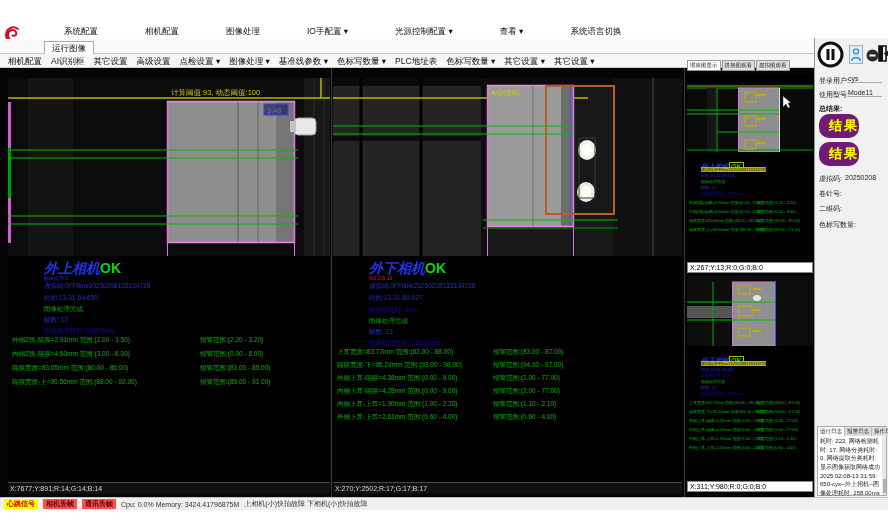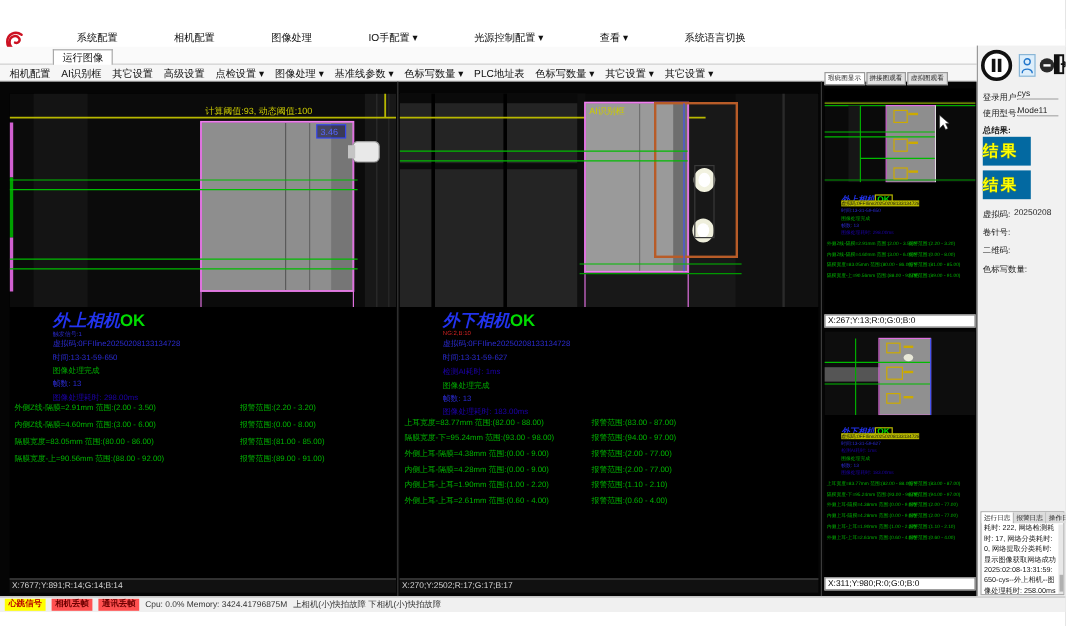--- a/index.html
+++ b/index.html
@@ -53,21 +53,21 @@
   .th-mtext { position:absolute; left:2px; font-size:4px; color:#00b400; white-space:nowrap; }
   .th-malarm { position:absolute; left:70px; font-size:4px; color:#00b400; white-space:nowrap; }
   .minitabs { left:687px; top:60px; display:flex; gap:1px; }
   .minitab { font-size:5.5px; color:#222; background:#e0e0e0; border:1px solid #999; padding:1px 2px; white-space:nowrap; }
   .minitab.active { background:#fff; }
 
   
   .side-panel { left:814px; top:38px; width:74px; height:459px; background:#f1f1f1; border-left:1px solid #999; }
   .sp-label { font-size:7px; color:#222; white-space:nowrap; }
   .sp-value { font-size:7px; color:#222; border-bottom:1px solid #aaa; min-width:34px; display:inline-block; white-space:nowrap; }
-  .result-box { width:40px; height:24px; background:#0369a1; color:#ffff00; font-size:13px; font-weight:bold; text-align:left; line-height:24px; letter-spacing:2px; text-shadow:0 0 1px #888800; }
+  .result-box { width:40px; height:24px; background:#701a75; color:#ffff00; font-size:13px; font-weight:bold; text-align:right; line-height:24px; letter-spacing:2px; text-shadow:0 0 1px #888800;border-radius:10px; }
   .pause-btn { left:2px; top:3px; width:27px; height:27px; }
   .icon-btn { border:1px solid #8ab6d6; background:#ddeefb; display:flex; align-items:center; justify-content:center; }
   .log-panel { left:2px; top:388px; width:70px; height:70px; background:#fff; border:1px solid #aaa; }
   .log-tabs { display:flex; }
   .log-tab { font-size:5.5px; color:#222; background:#ddd; border-right:1px solid #bbb; padding:1px 2px; white-space:nowrap; }
   .log-tab.active { background:#fff; }
   .log-text { font-size:6px; color:#222; line-height:1.45; padding:1px 6px 1px 2px; word-break:break-all; }
   .log-scroll { position:absolute; right:0; top:10px; bottom:0; width:4px; background:#e8e8e8; }
   .log-thumb { position:absolute; right:0.5px; bottom:2px; width:3px; height:14px; background:#b0b0b0; }
 

